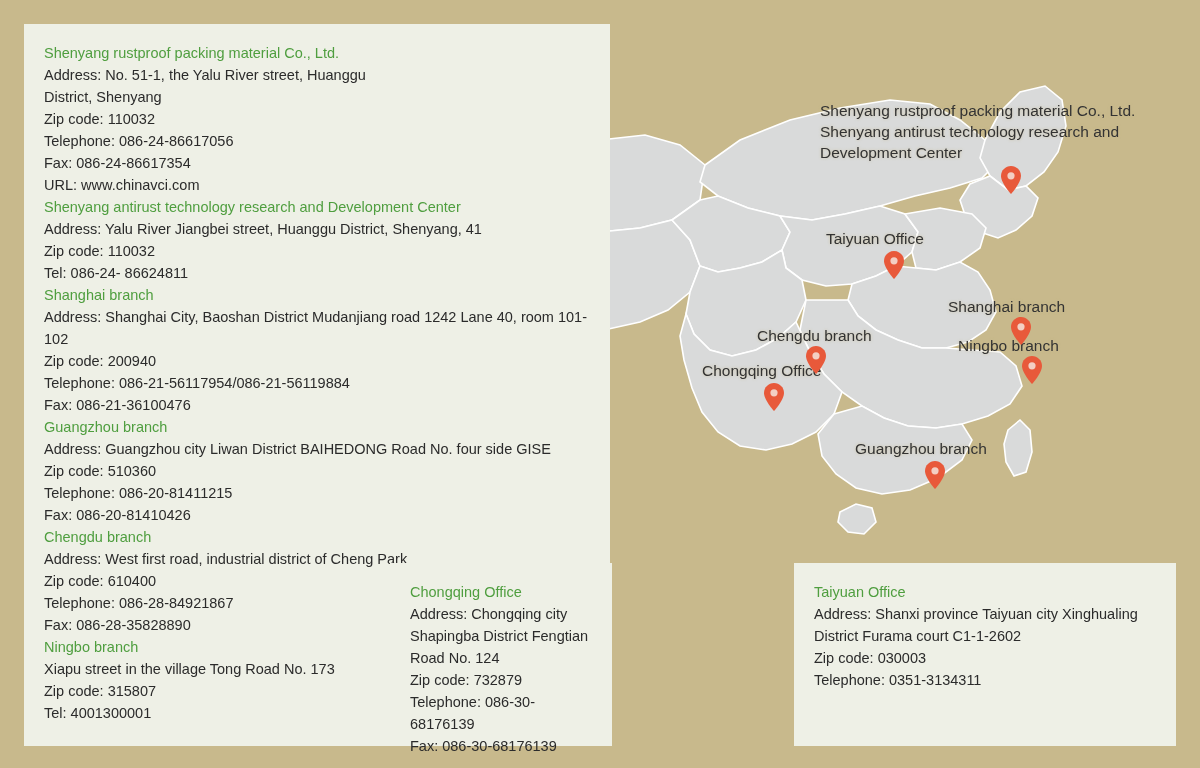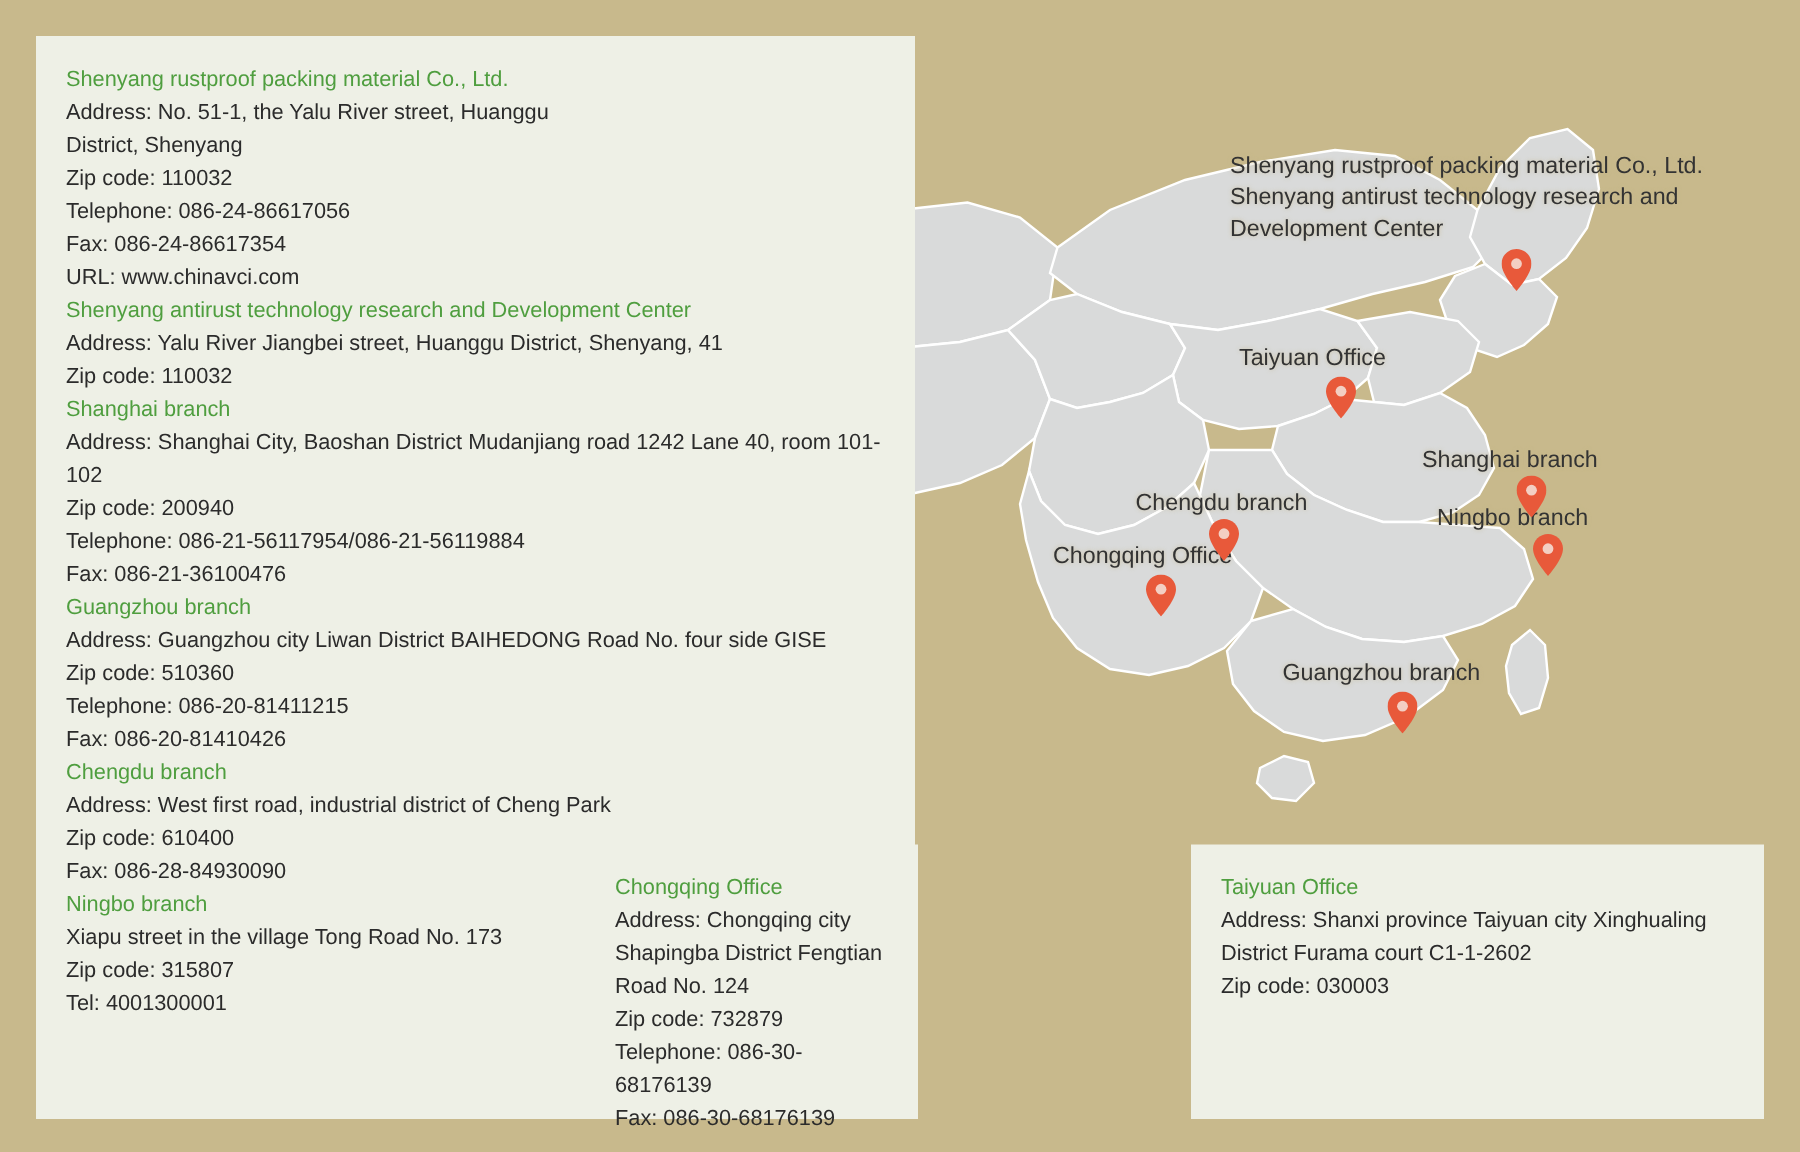--- a/index.html
+++ b/index.html
@@ -180,20 +180,21 @@
         <div class="entry-line">Zip code: 110032</div>
         <div class="entry-line">Telephone: 086-24-86617056</div>
         <div class="entry-line">Fax: 086-24-86617354</div>
         <div class="entry-line">URL: www.chinavci.com</div>
       </div>
 
       <div class="entry">
         <div class="entry-title">Shenyang antirust technology research and Development Center</div>
         <div class="entry-line">Address: Yalu River Jiangbei street, Huanggu District, Shenyang, 41</div>
         <div class="entry-line">Zip code: 110032</div>
+        <div class="entry-line">Tel: 086-24- 86624811</div>
       </div>
 
       <div class="entry">
         <div class="entry-title">Shanghai branch</div>
         <div class="entry-line">Address: Shanghai City, Baoshan District Mudanjiang road 1242 Lane 40, room 101-102</div>
         <div class="entry-line">Zip code: 200940</div>
         <div class="entry-line">Telephone: 086-21-56117954/086-21-56119884</div>
         <div class="entry-line">Fax: 086-21-36100476</div>
       </div>
 
@@ -202,21 +203,22 @@
         <div class="entry-line">Address: Guangzhou city Liwan District BAIHEDONG Road No. four side GISE</div>
         <div class="entry-line">Zip code: 510360</div>
         <div class="entry-line">Telephone: 086-20-81411215</div>
         <div class="entry-line">Fax: 086-20-81410426</div>
       </div>
 
       <div class="entry">
         <div class="entry-title">Chengdu branch</div>
         <div class="entry-line">Address: West first road, industrial district of Cheng Park</div>
         <div class="entry-line">Zip code: 610400</div>
-        <div class="entry-line">Fax: 086-28-84930090</div>
+        <div class="entry-line">Telephone: 086-28-84921867</div>
+        <div class="entry-line">Fax: 086-28-35828890</div>
       </div>
 
       <div class="entry">
         <div class="entry-title">Ningbo branch</div>
         <div class="entry-line">Xiapu street in the village Tong Road No. 173</div>
         <div class="entry-line">Zip code: 315807</div>
         <div class="entry-line">Tel: 4001300001</div>
       </div>
 
     </div>
@@ -235,17 +237,18 @@
     </div>
   </div>
 
   <div class="panel" id="panel-taiyuan">
     <div class="panel-inner">
       <div class="entry">
         <div class="entry-title">Taiyuan Office</div>
         <div class="entry-line">Address: Shanxi province Taiyuan city Xinghualing</div>
         <div class="entry-line">District Furama court C1-1-2602</div>
         <div class="entry-line">Zip code: 030003</div>
+        <div class="entry-line">Telephone: 0351-3134311</div>
       </div>
     </div>
   </div>
 
 </div>
 
 </body></html>

